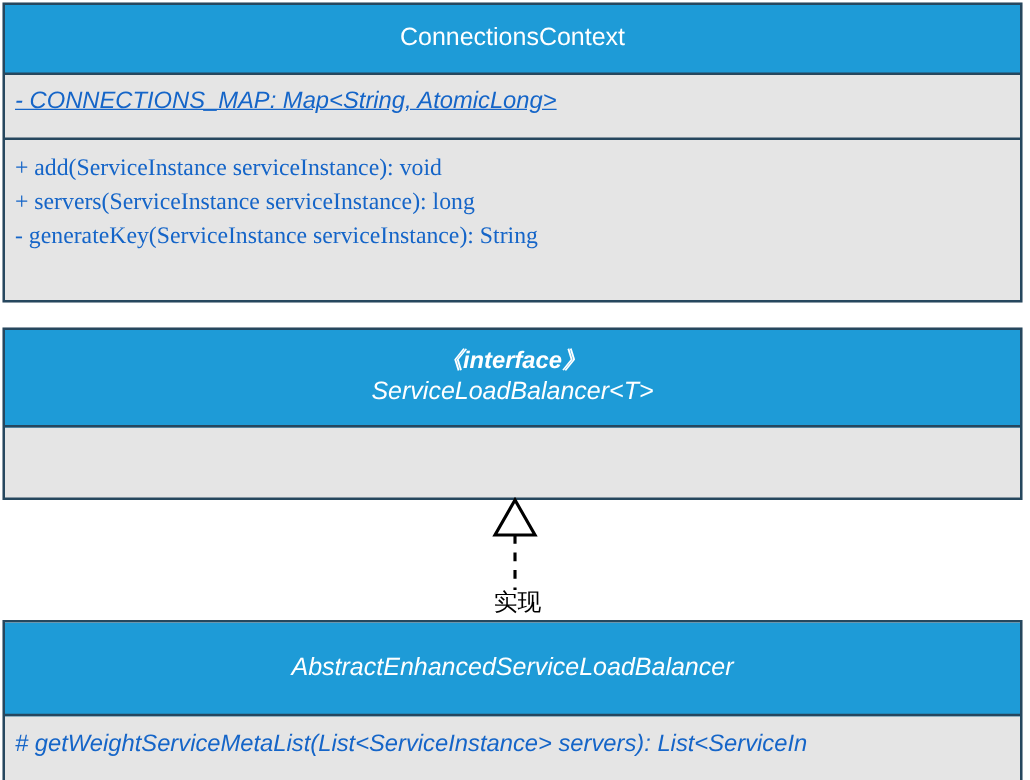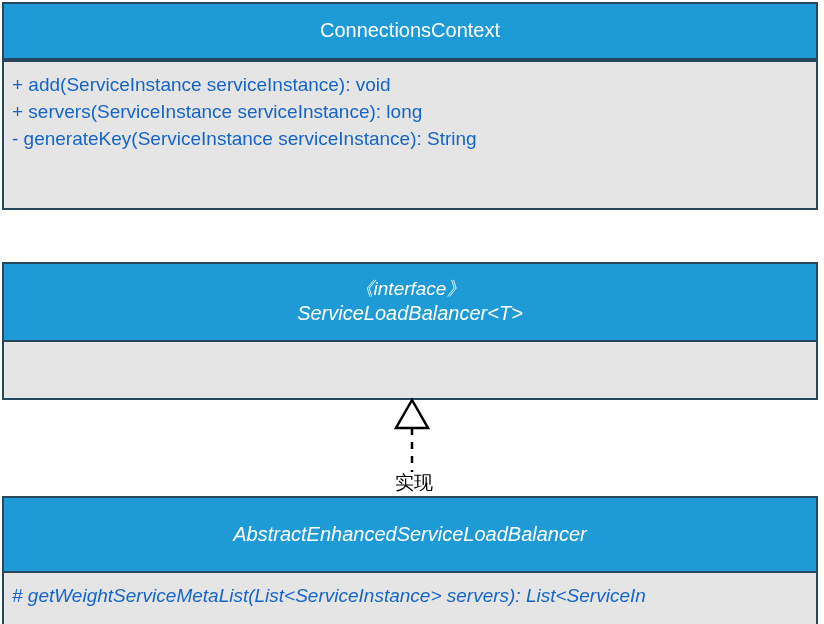--- a/index.html
+++ b/index.html
@@ -38,54 +38,56 @@
     overflow: hidden;
   }
   .uml-header .title-line {
     font-size: 20px;
     white-space: nowrap;
   }
   .uml-header .stereotype {
     font-size: 19px;
     font-style: italic;
     white-space: nowrap;
+    font-weight: bold;
   }
   .uml-header .italic-title {
     font-style: italic;
   }
 
   .uml-compartment {
     box-sizing: border-box;
     padding: 10px 8px 8px 8px;
     color: #1565c8;
     font-size: 19px;
     line-height: 1.42;
     overflow: hidden;
     white-space: nowrap;
   }
   .uml-compartment.divider-top {
     border-top: 2px solid #26475e;
+    font-family: Liberation Serif, serif;
   }
   .member {
     white-space: nowrap;
   }
   .member.italic {
     font-style: italic;
   }
   .member.static {
     font-style: italic;
     text-decoration: underline;
   }
 
   
   #box-connections-context {
     left: 2px;
     top: 2px;
     width: 816px;
-    height: 208px;
+    height: 240px;
   }
   #box-connections-context .uml-header { height: 56px; }
   #box-connections-context .attrs { height: 50px; padding-top: 8px; }
   #box-connections-context .ops { height: 104px; }
 
   #box-service-load-balancer {
     left: 2px;
     top: 262px;
     width: 816px;
     height: 138px;
@@ -127,20 +129,23 @@
     font-family: "DejaVu Sans", sans-serif;
   }
 </style>
 </head>
 <body>
 
 <div class="uml-class" id="box-connections-context">
   <div class="uml-header">
     <div class="title-line">ConnectionsContext</div>
   </div>
+  <div class="uml-compartment attrs">
+    <div class="member static">- CONNECTIONS_MAP: Map&lt;String, AtomicLong&gt;</div>
+  </div>
   <div class="uml-compartment ops divider-top">
     <div class="member">+ add(ServiceInstance serviceInstance): void</div>
     <div class="member">+ servers(ServiceInstance serviceInstance): long</div>
     <div class="member">- generateKey(ServiceInstance serviceInstance): String</div>
   </div>
 </div>
 
 <div class="uml-class" id="box-service-load-balancer">
   <div class="uml-header">
     <div class="stereotype">《interface》</div>

